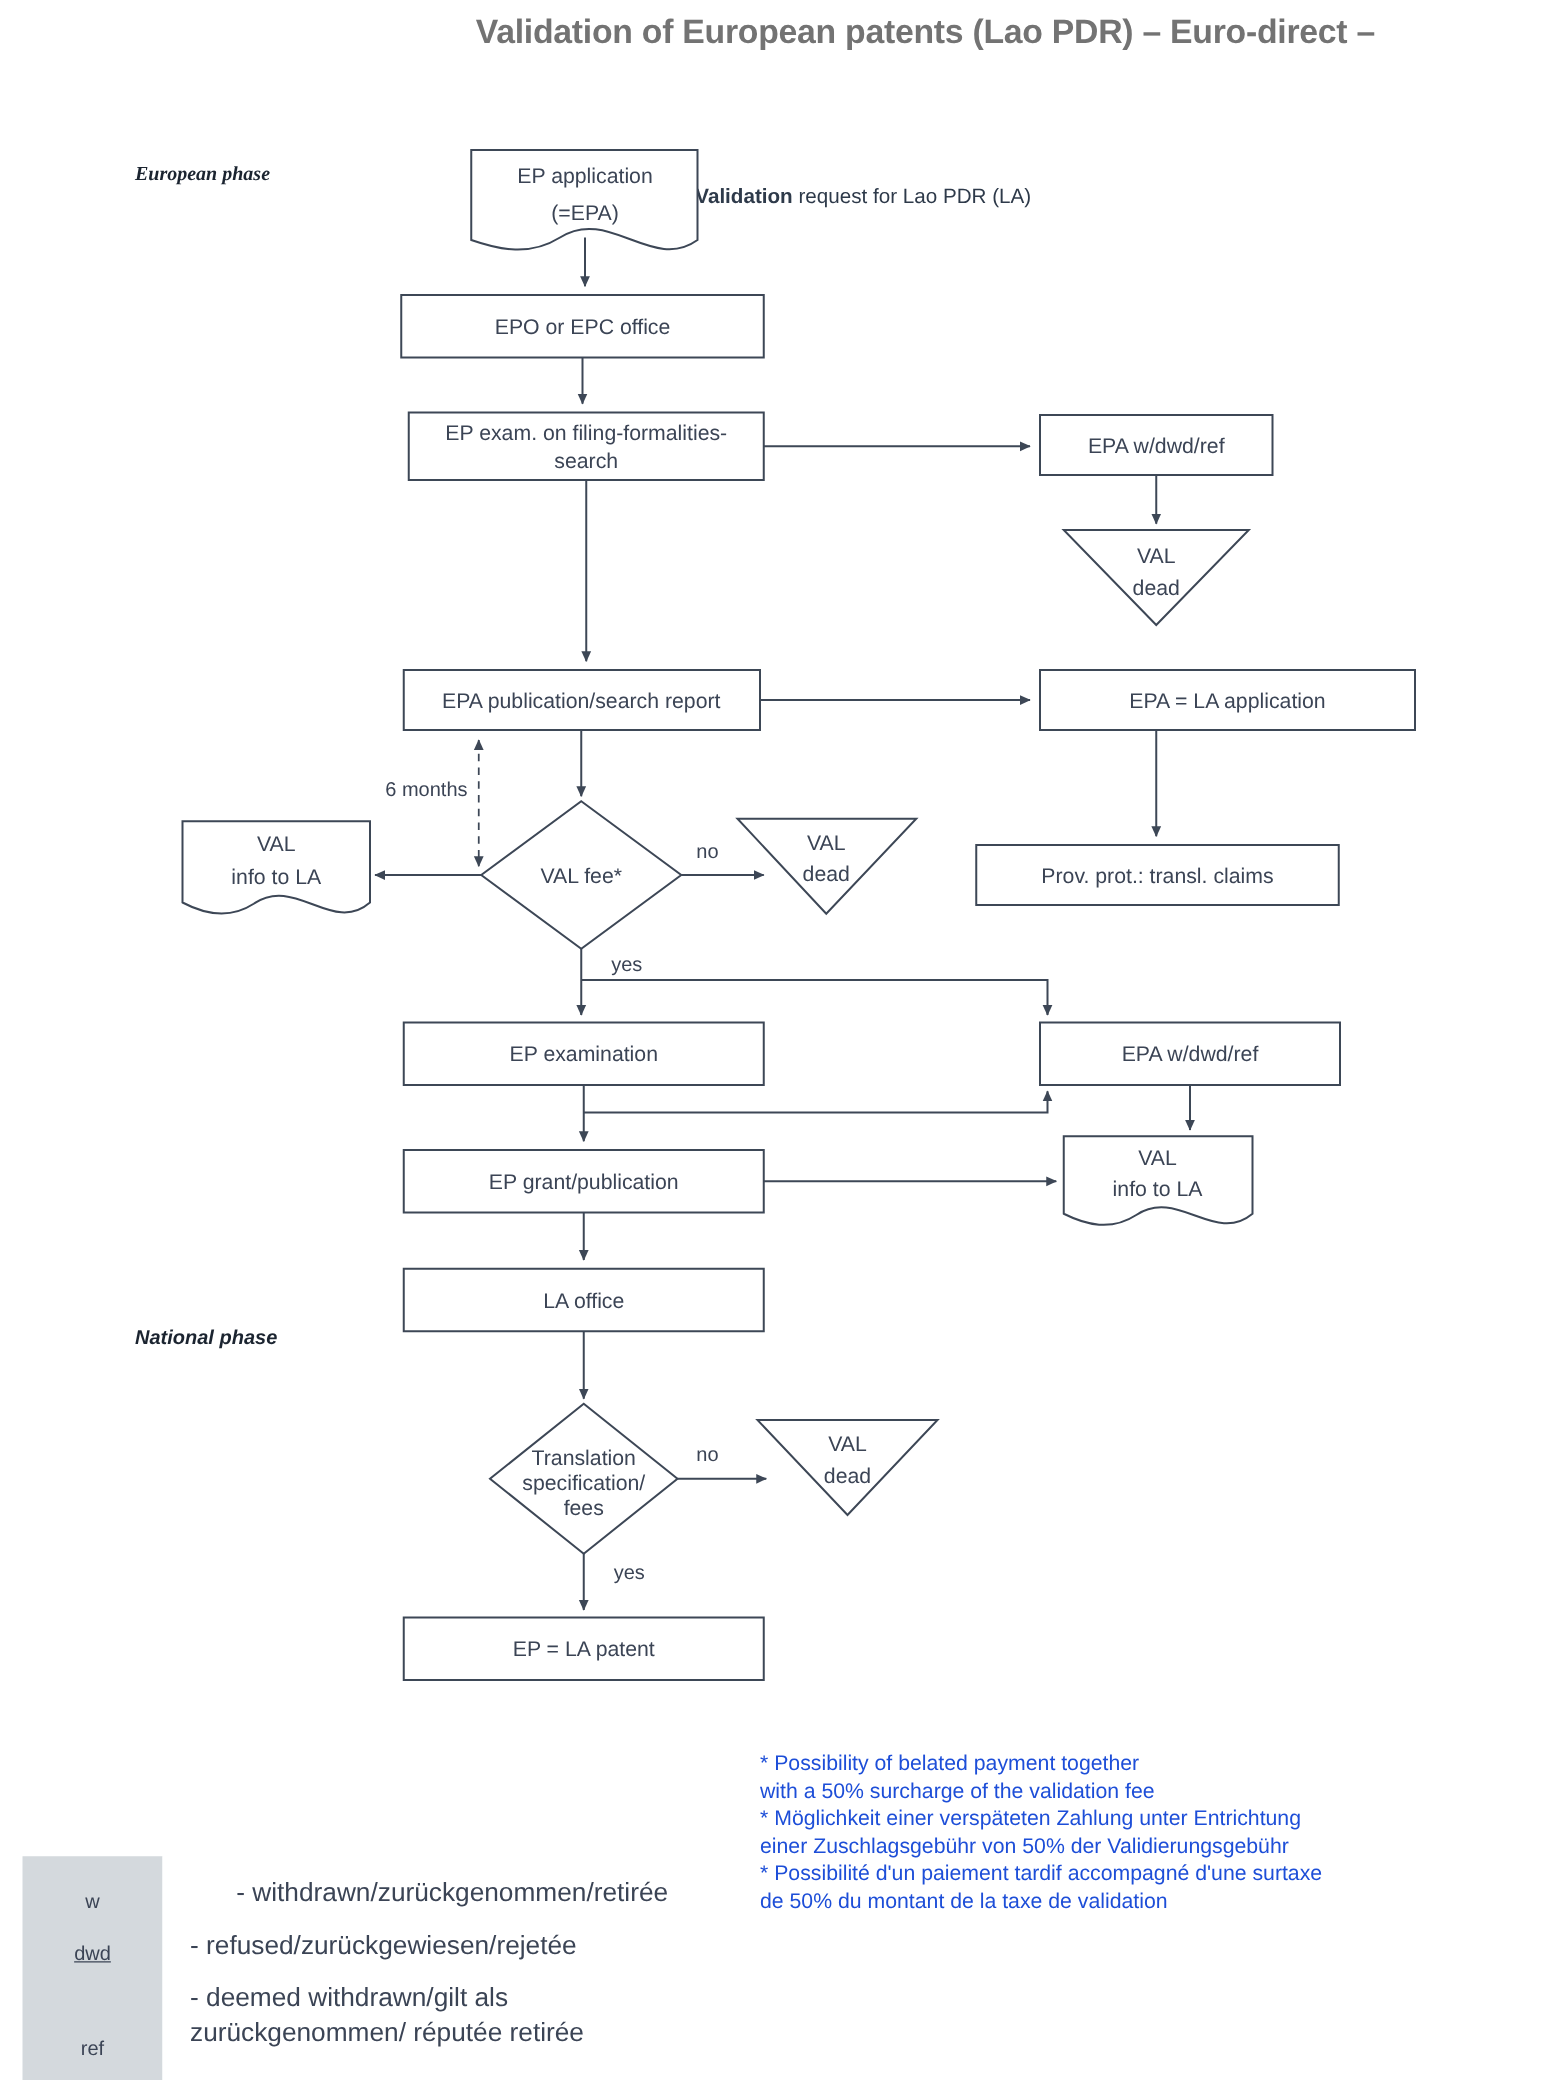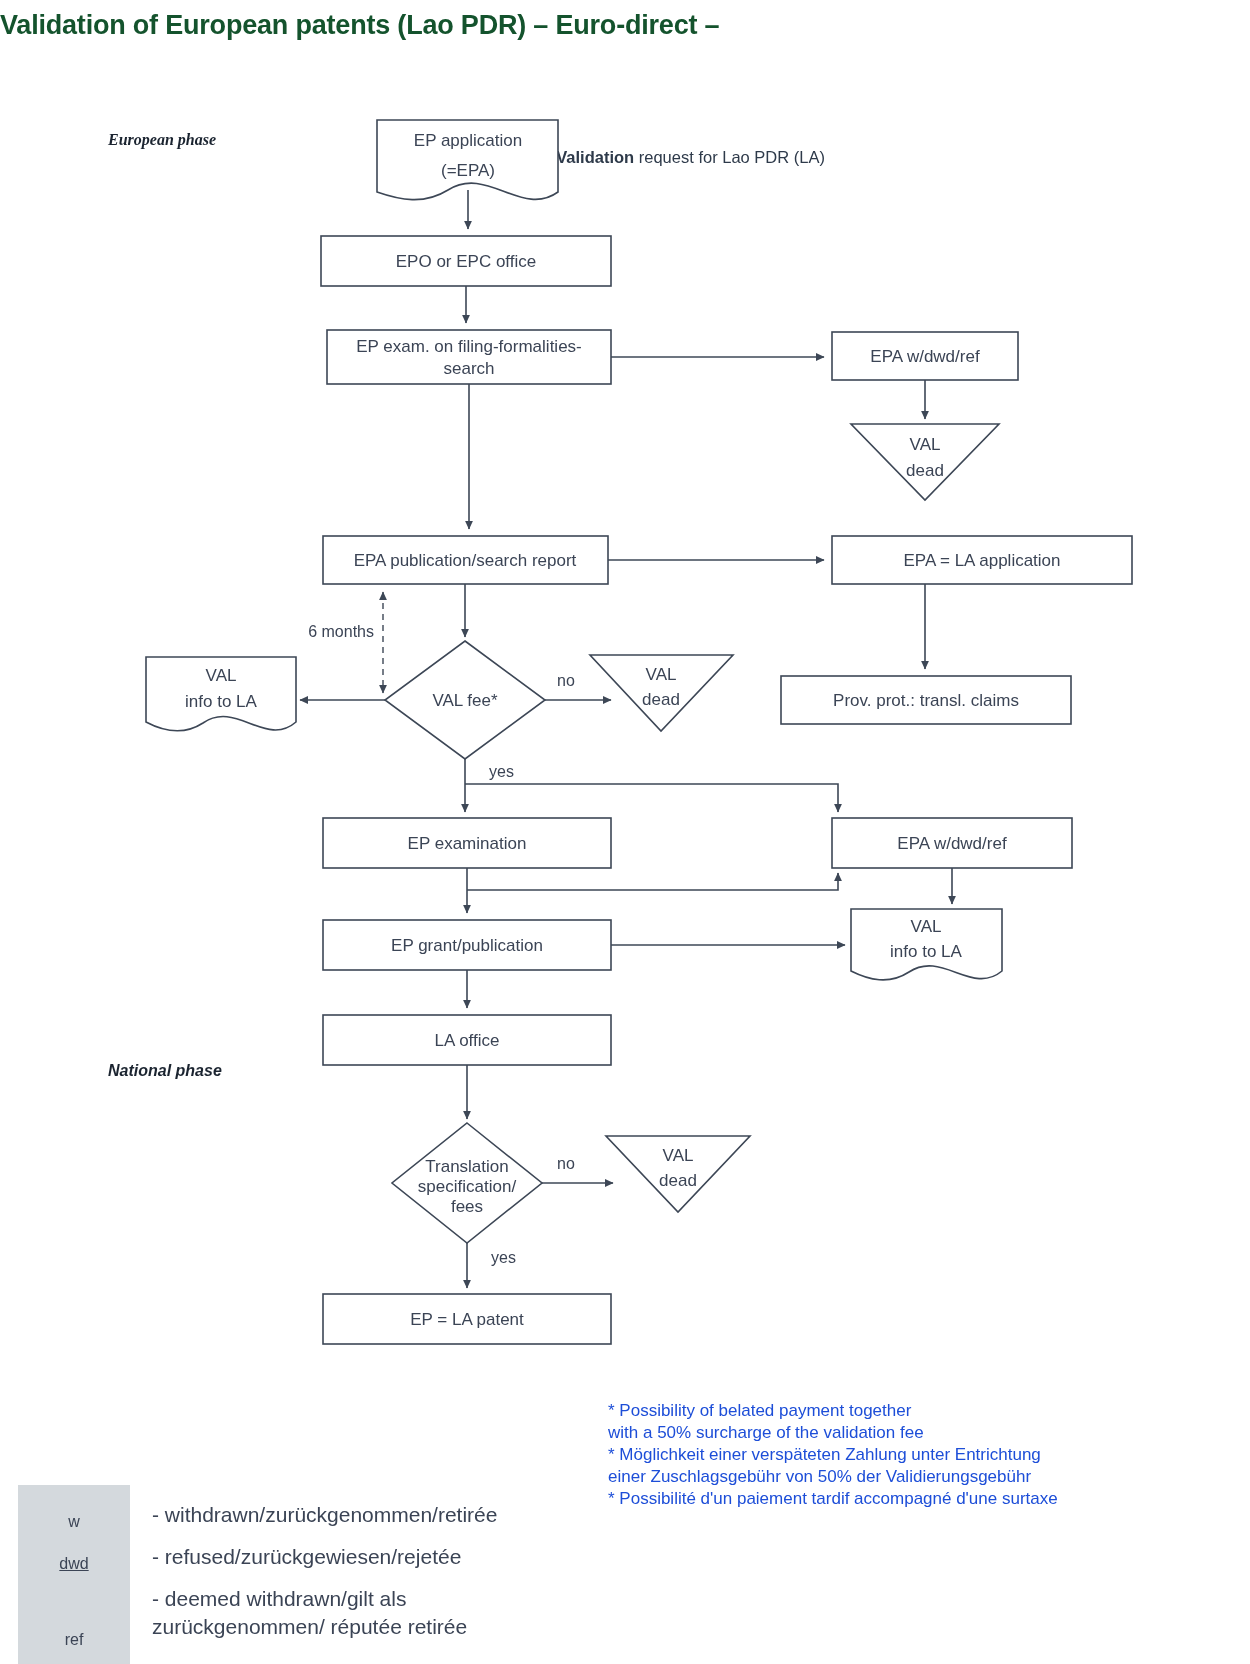--- a/index.html
+++ b/index.html
@@ -2,22 +2,22 @@
 <html><head>
 <meta charset="utf-8">
 <style>
   html,body{margin:0;padding:0;background:#ffffff;}
   body{
     width:1250px;height:1664px;position:relative;overflow:hidden;
     font-family:"Liberation Sans","DejaVu Sans",sans-serif;
     color:#3b4455;
   }
   #page-title{
-    position:absolute;left:0;top:10px;width:1100px;text-align:left;
-    font-size:27px;font-weight:bold;color:#14532d;letter-spacing:-0.2px;
+    position:absolute;left:0;top:10px;width:1100px;text-align:right;
+    font-size:27px;font-weight:bold;color:#737373;letter-spacing:-0.2px;
   }
   .phase-label{
     position:absolute;font-style:italic;font-weight:bold;font-size:16px;color:#1b2430;
   }
   #phase-european{left:108px;top:131px;font-family:Liberation Serif, serif;}
   #phase-national{left:108px;top:1062px;}
   #validation-note{
     position:absolute;left:542px;top:148px;font-size:16.5px;color:#2e3a4a;white-space:nowrap;
   }
   #validation-note b{font-weight:bold;}
@@ -40,21 +40,21 @@
   }
   #legend-def-col{
     flex:1;background:#ffffff;box-sizing:border-box;padding:16px 8px 16px 22px;
     display:flex;flex-direction:column;
   }
   .abbr{font-size:16px;text-align:center;color:#3b4455;}
   .abbr.r1{height:42px;line-height:42px;}
   .abbr.r2{height:76px;line-height:42px;text-decoration:underline;}
   .abbr.r3{height:42px;line-height:42px;}
   .def{font-size:21px;color:#3b4455;line-height:1.32;}
-  .def.r1{height:42px;}
+  .def.r1{height:42px;margin-left:37px;}
   .def.r2{height:76px;}
   .def.r3{height:42px;}
 
   
   #footnotes{
     position:absolute;left:608px;top:1400px;width:620px;
     font-size:17px;line-height:1.30;color:#1d4ed8;
   }
   #footnotes div{white-space:nowrap;}
 </style>
@@ -234,13 +234,14 @@
     <div class="def r2">- deemed withdrawn/gilt als zurückgenommen/ réputée retirée</div>
   </div>
 </div>
 
 <div id="footnotes">
   <div>* Possibility of belated payment together</div>
   <div>with a 50% surcharge of the validation fee</div>
   <div>* Möglichkeit einer verspäteten Zahlung unter Entrichtung</div>
   <div>einer Zuschlagsgebühr von 50% der Validierungsgebühr</div>
   <div>* Possibilité d'un paiement tardif accompagné d'une surtaxe</div>
+  <div>de 50% du montant de la taxe de validation</div>
 </div>
 
 </body></html>

